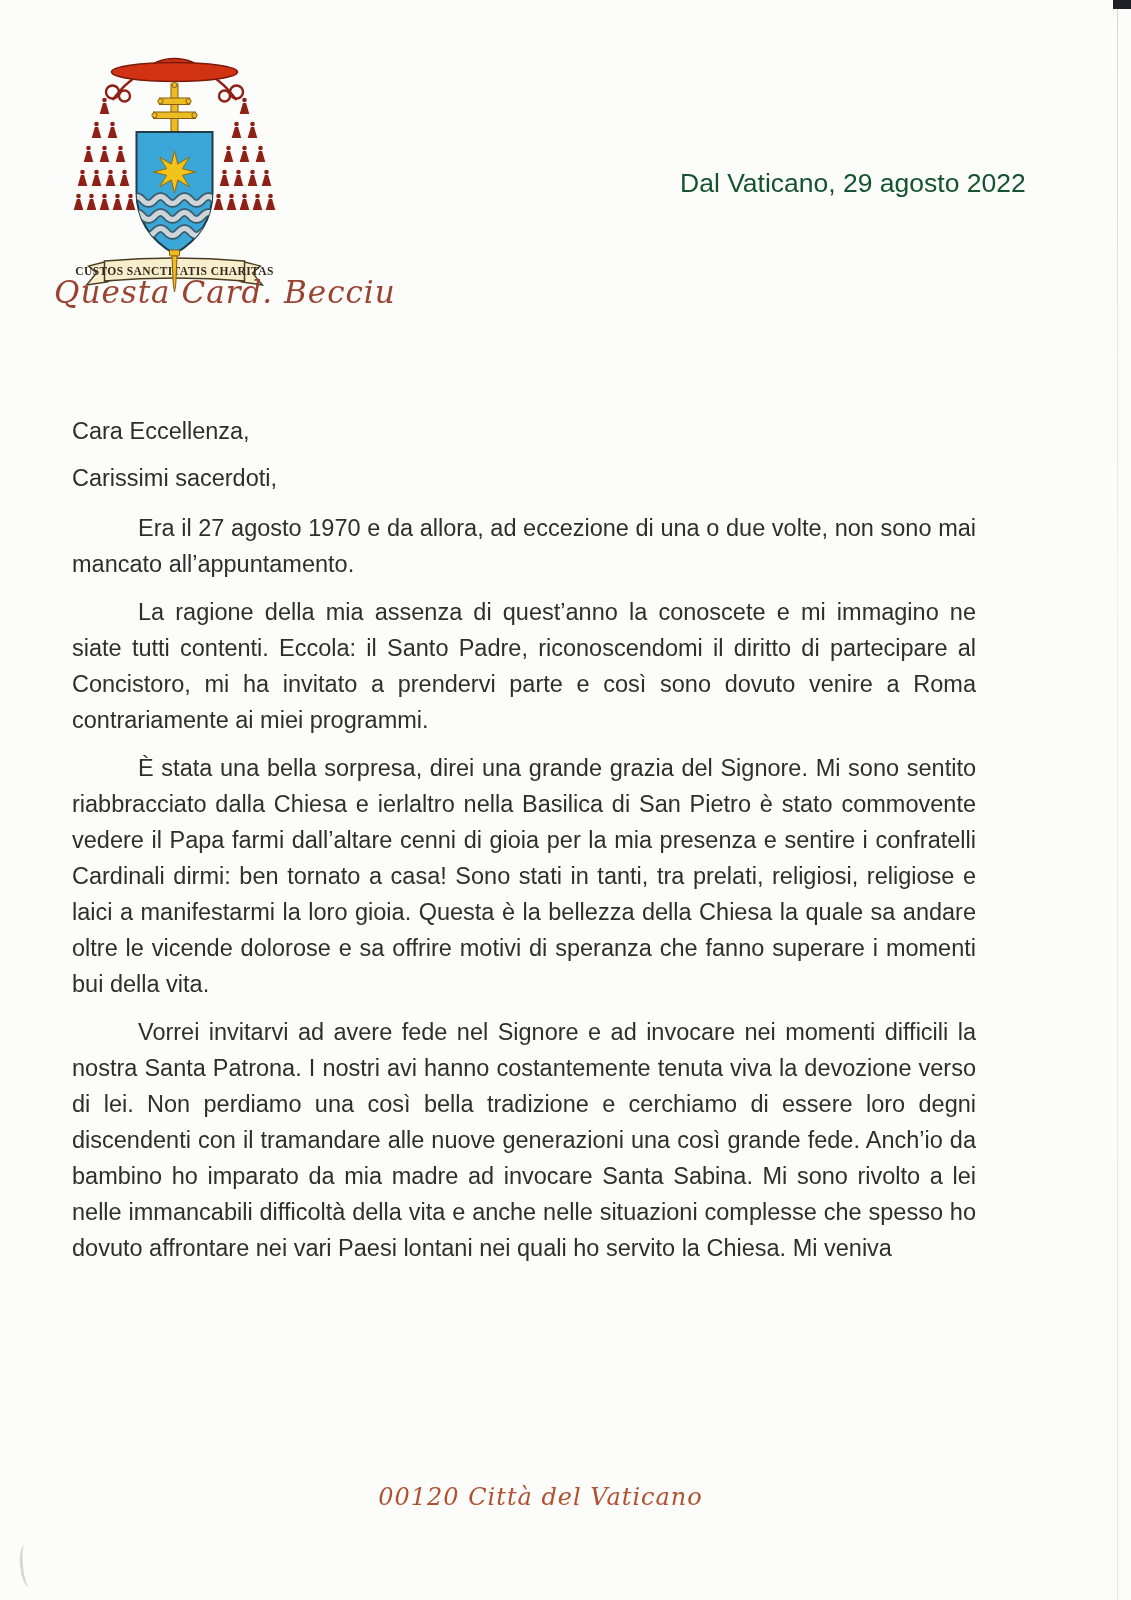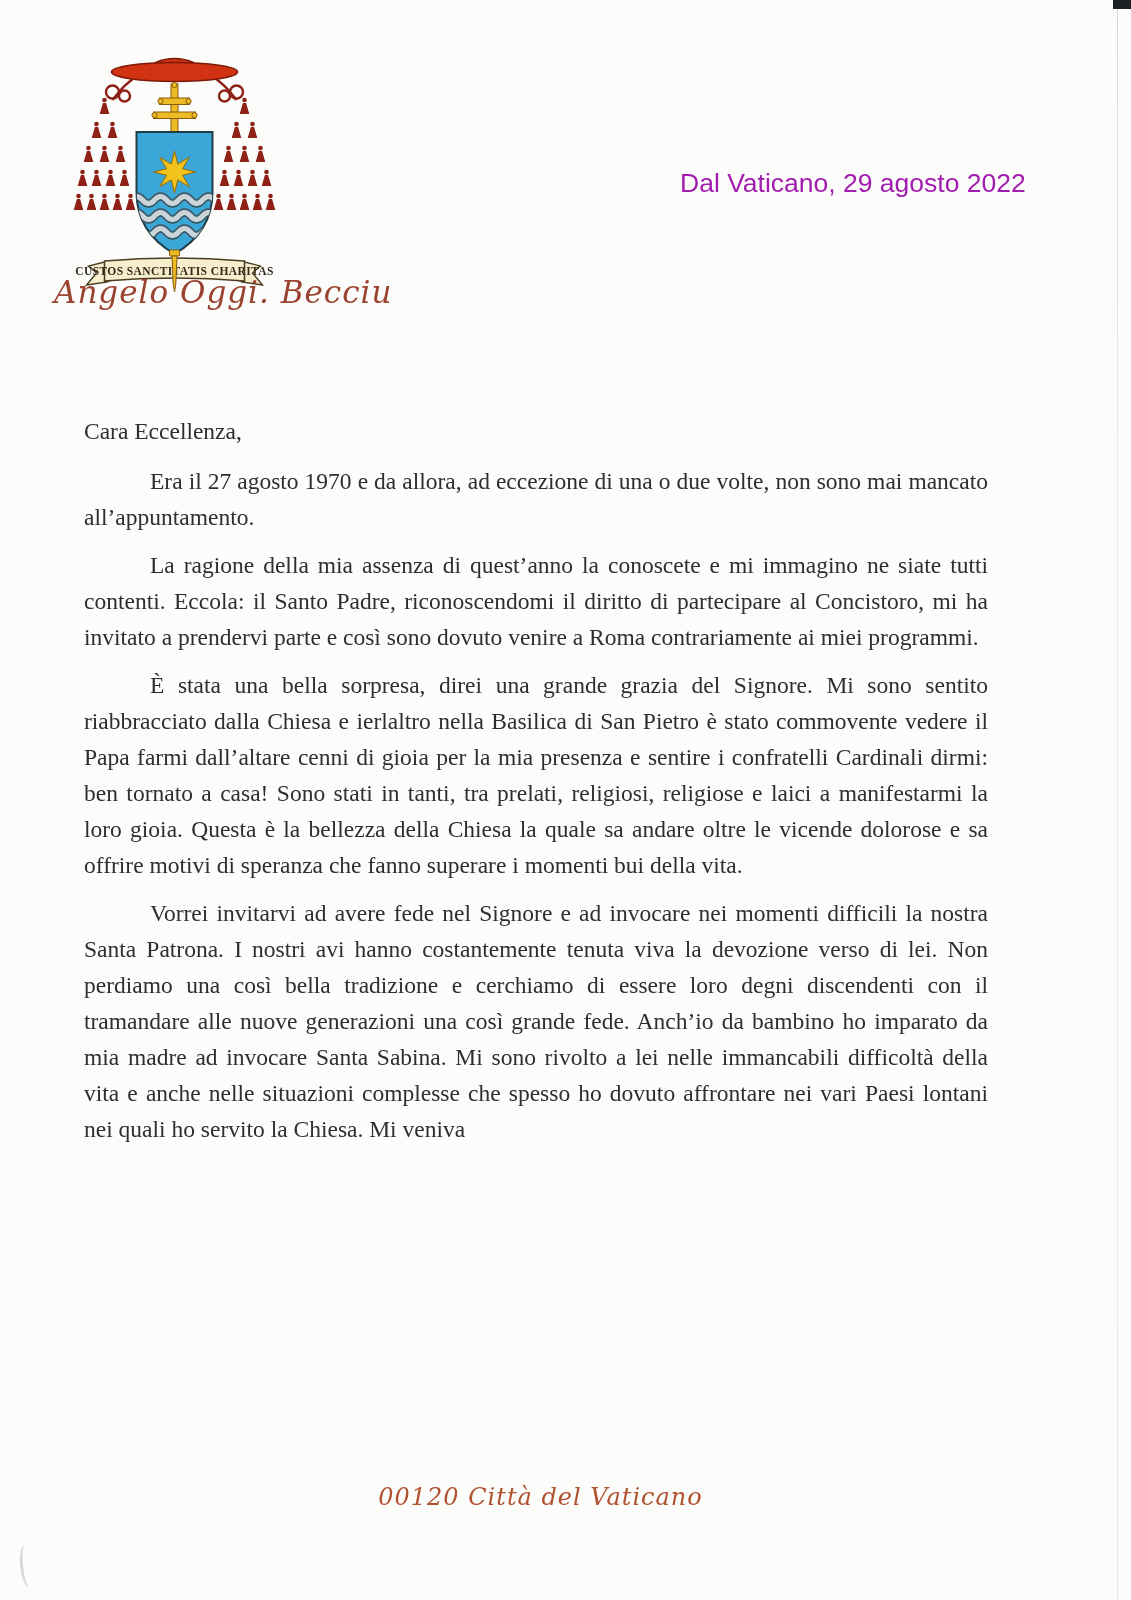--- a/index.html
+++ b/index.html
@@ -35,29 +35,28 @@
     position:absolute;left:54px;top:274px;width:420px;
     font-family:"DejaVu Serif", serif;
     font-style:italic;
     font-size:31px;
     letter-spacing:1px;
     color:#9a4330;
   }
   .date-line{
     position:absolute;left:680px;top:168px;
     font-size:26.5px;
-    color:#a21caf;
+    color:#14532d;
     white-space:nowrap;
   }
   
   .letter-body{
-    position:absolute;left:84px;top:408px;width:904px;
+    position:absolute;left:72px;top:408px;width:904px;
     font-size:23.5px;
     line-height:36px;
-    font-family:Liberation Serif, serif;
   }
   .salutation{
     line-height:47px;
     margin:0;
   }
   .salutations{margin-bottom:8px;}
   .para{
     text-align:justify;
     text-indent:66px;
     margin:0 0 12px 0;
@@ -180,27 +179,28 @@
       <path d="M30,217 Q100,211 170,217 L170,237 Q100,231 30,237 Z" fill="#f6eecd" stroke="#4a3c20" stroke-width="1.5"></path>
       <text class="motto-text" x="100" y="230.5" text-anchor="middle" font-size="11.5" fill="#33281a">CUSTOS SANCTITATIS CHARITAS</text>
     </g>
 
     <g fill="#ecbc24" stroke="#8a5a10" stroke-width="1">
       <rect x="95" y="206" width="10" height="6" rx="1"></rect>
       <polygon points="97.5,212 102.5,212 101.3,240 100,248 98.7,240"></polygon>
     </g>
   </svg>
 
-  <div class="signature-script">Angelo Oggi. Becciu</div>
+  <div class="signature-script">Questa Card. Becciu</div>
 
   <div class="date-line">Dal Vaticano, 29 agosto 2022</div>
 
   <div class="letter-body">
     <div class="salutations">
       <p class="salutation">Cara Eccellenza,</p>
+      <p class="salutation">Carissimi sacerdoti,</p>
     </div>
     <p class="para">Era il 27 agosto 1970 e da allora, ad eccezione di una o due volte, non sono mai mancato all’appuntamento.</p>
     <p class="para">La ragione della mia assenza di quest’anno la conoscete e mi immagino ne siate tutti contenti. Eccola: il Santo Padre, riconoscendomi il diritto di partecipare al Concistoro, mi ha invitato a prendervi parte e così sono dovuto venire a Roma contrariamente ai miei programmi.</p>
     <p class="para">È stata una bella sorpresa, direi una grande grazia del Signore. Mi sono sentito riabbracciato dalla Chiesa e ierlaltro nella Basilica di San Pietro è stato commovente vedere il Papa farmi dall’altare cenni di gioia per la mia presenza e sentire i confratelli Cardinali dirmi: ben tornato a casa! Sono stati in tanti, tra prelati, religiosi, religiose e laici a manifestarmi la loro gioia. Questa è la bellezza della Chiesa la quale sa andare oltre le vicende dolorose e sa offrire motivi di speranza che fanno superare i momenti bui della vita.</p>
     <p class="para">Vorrei invitarvi ad avere fede nel Signore e ad invocare nei momenti difficili la nostra Santa Patrona. I nostri avi hanno costantemente tenuta viva la devozione verso di lei. Non perdiamo una così bella tradizione e cerchiamo di essere loro degni discendenti con il tramandare alle nuove generazioni una così grande fede. Anch’io da bambino ho imparato da mia madre ad invocare Santa Sabina. Mi sono rivolto a lei nelle immancabili difficoltà della vita e anche nelle situazioni complesse che spesso ho dovuto affrontare nei vari Paesi lontani nei quali ho servito la Chiesa. Mi veniva</p>
   </div>
 
   <div class="footer-address">00120 Città del Vaticano</div>
 
 </div>

